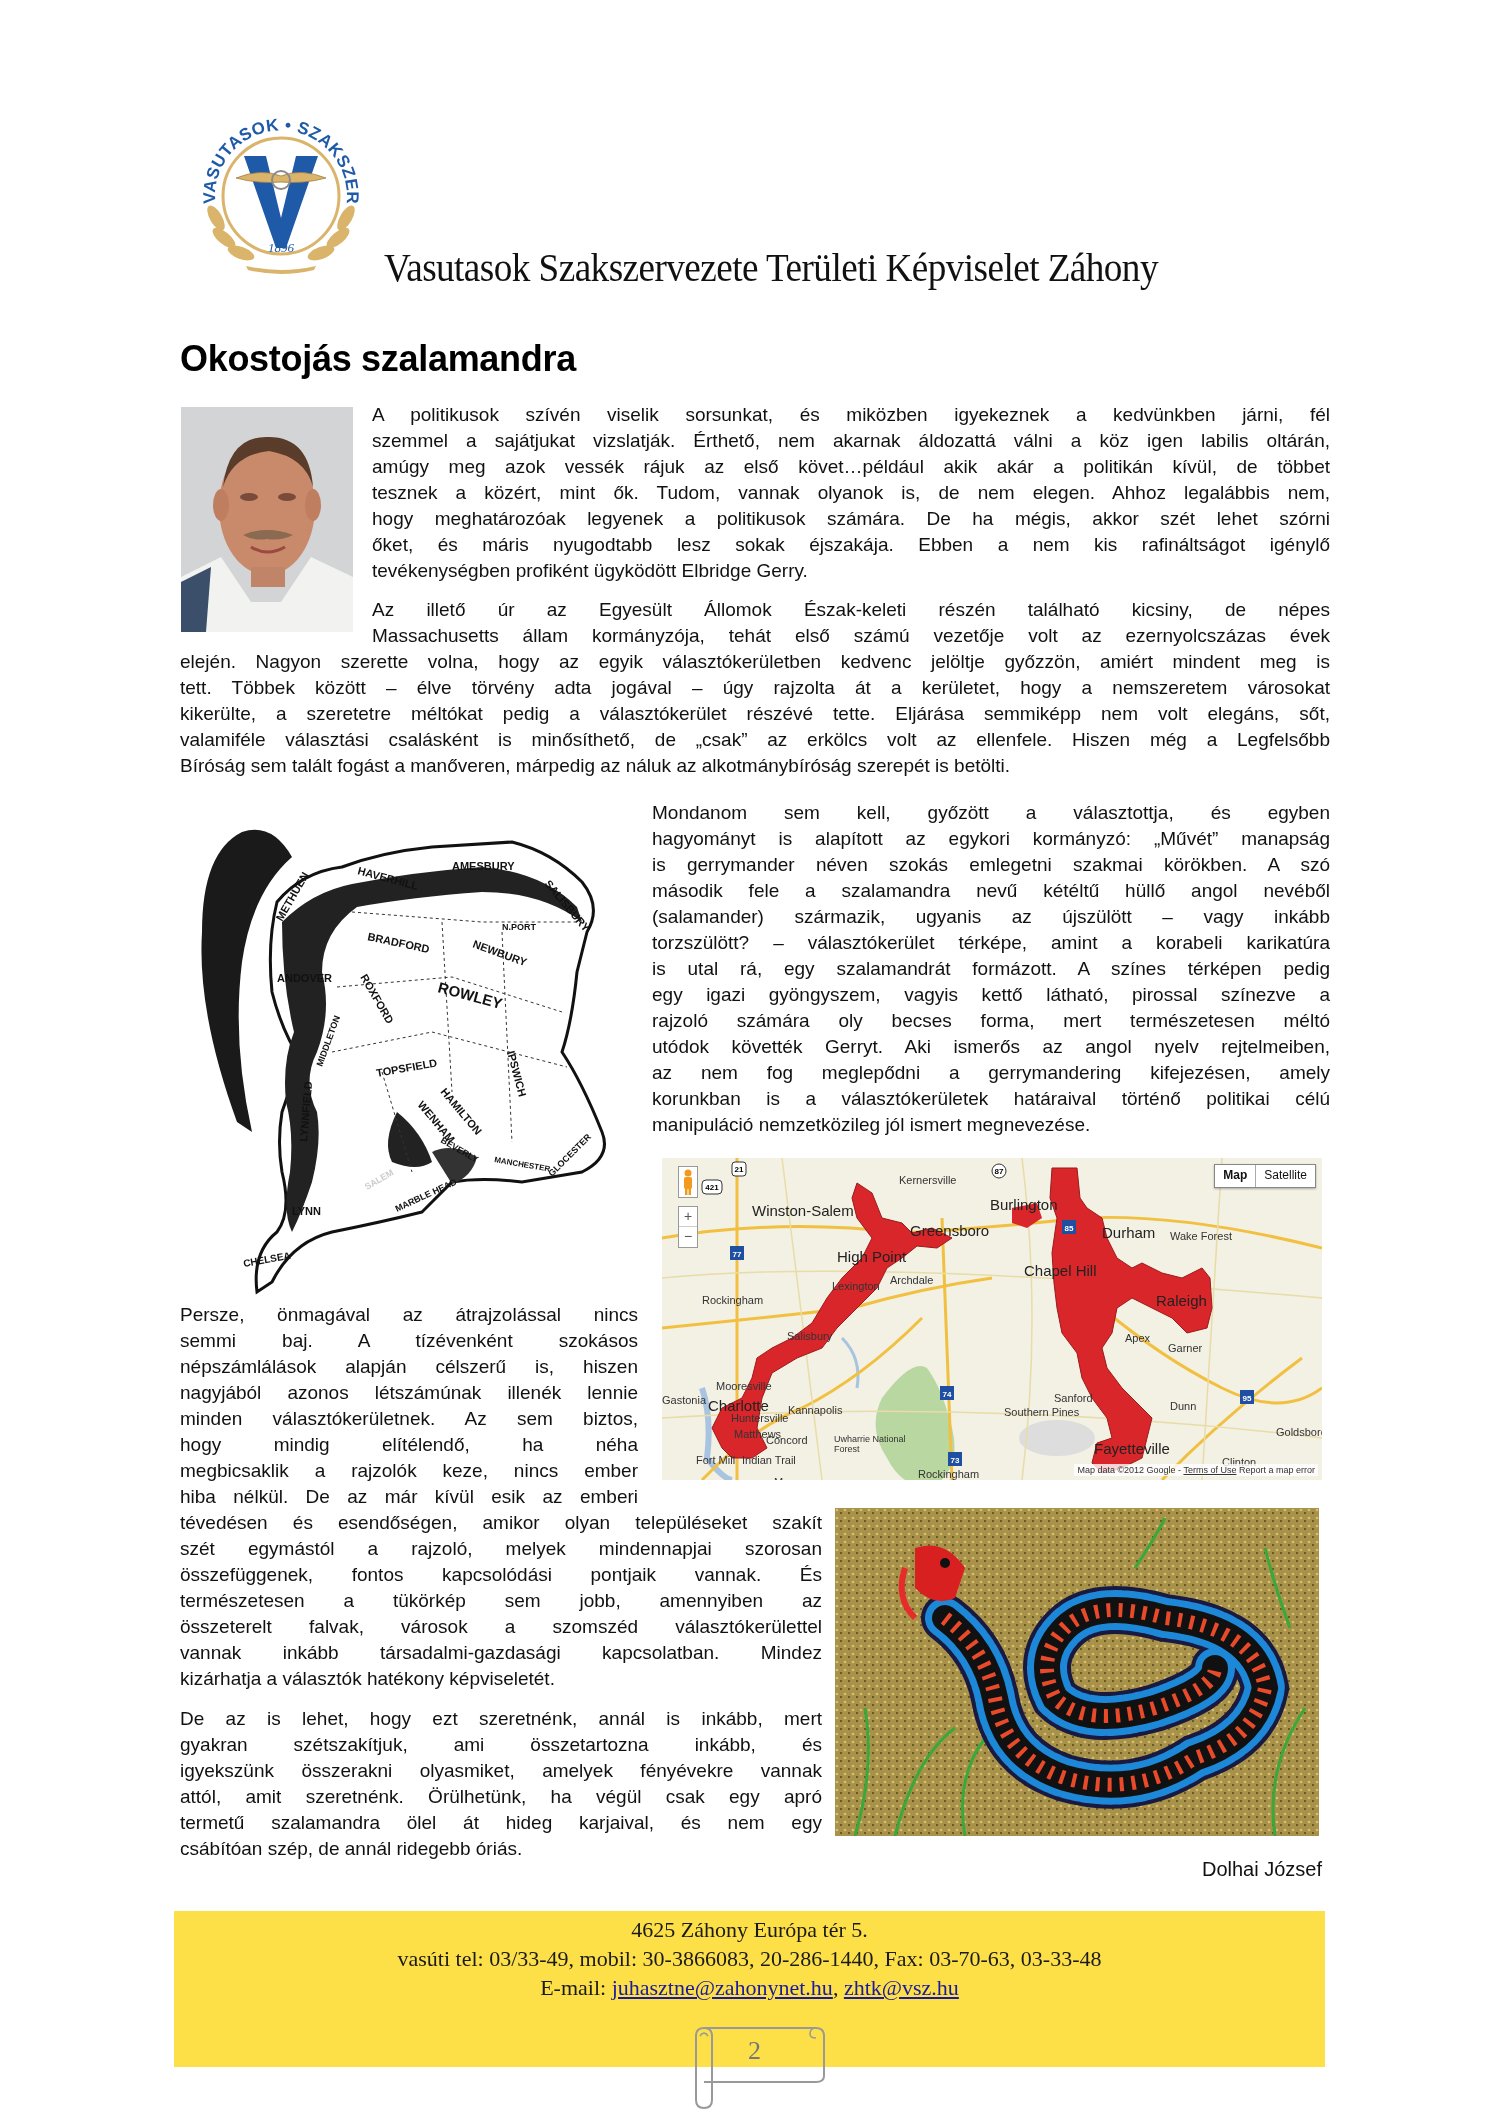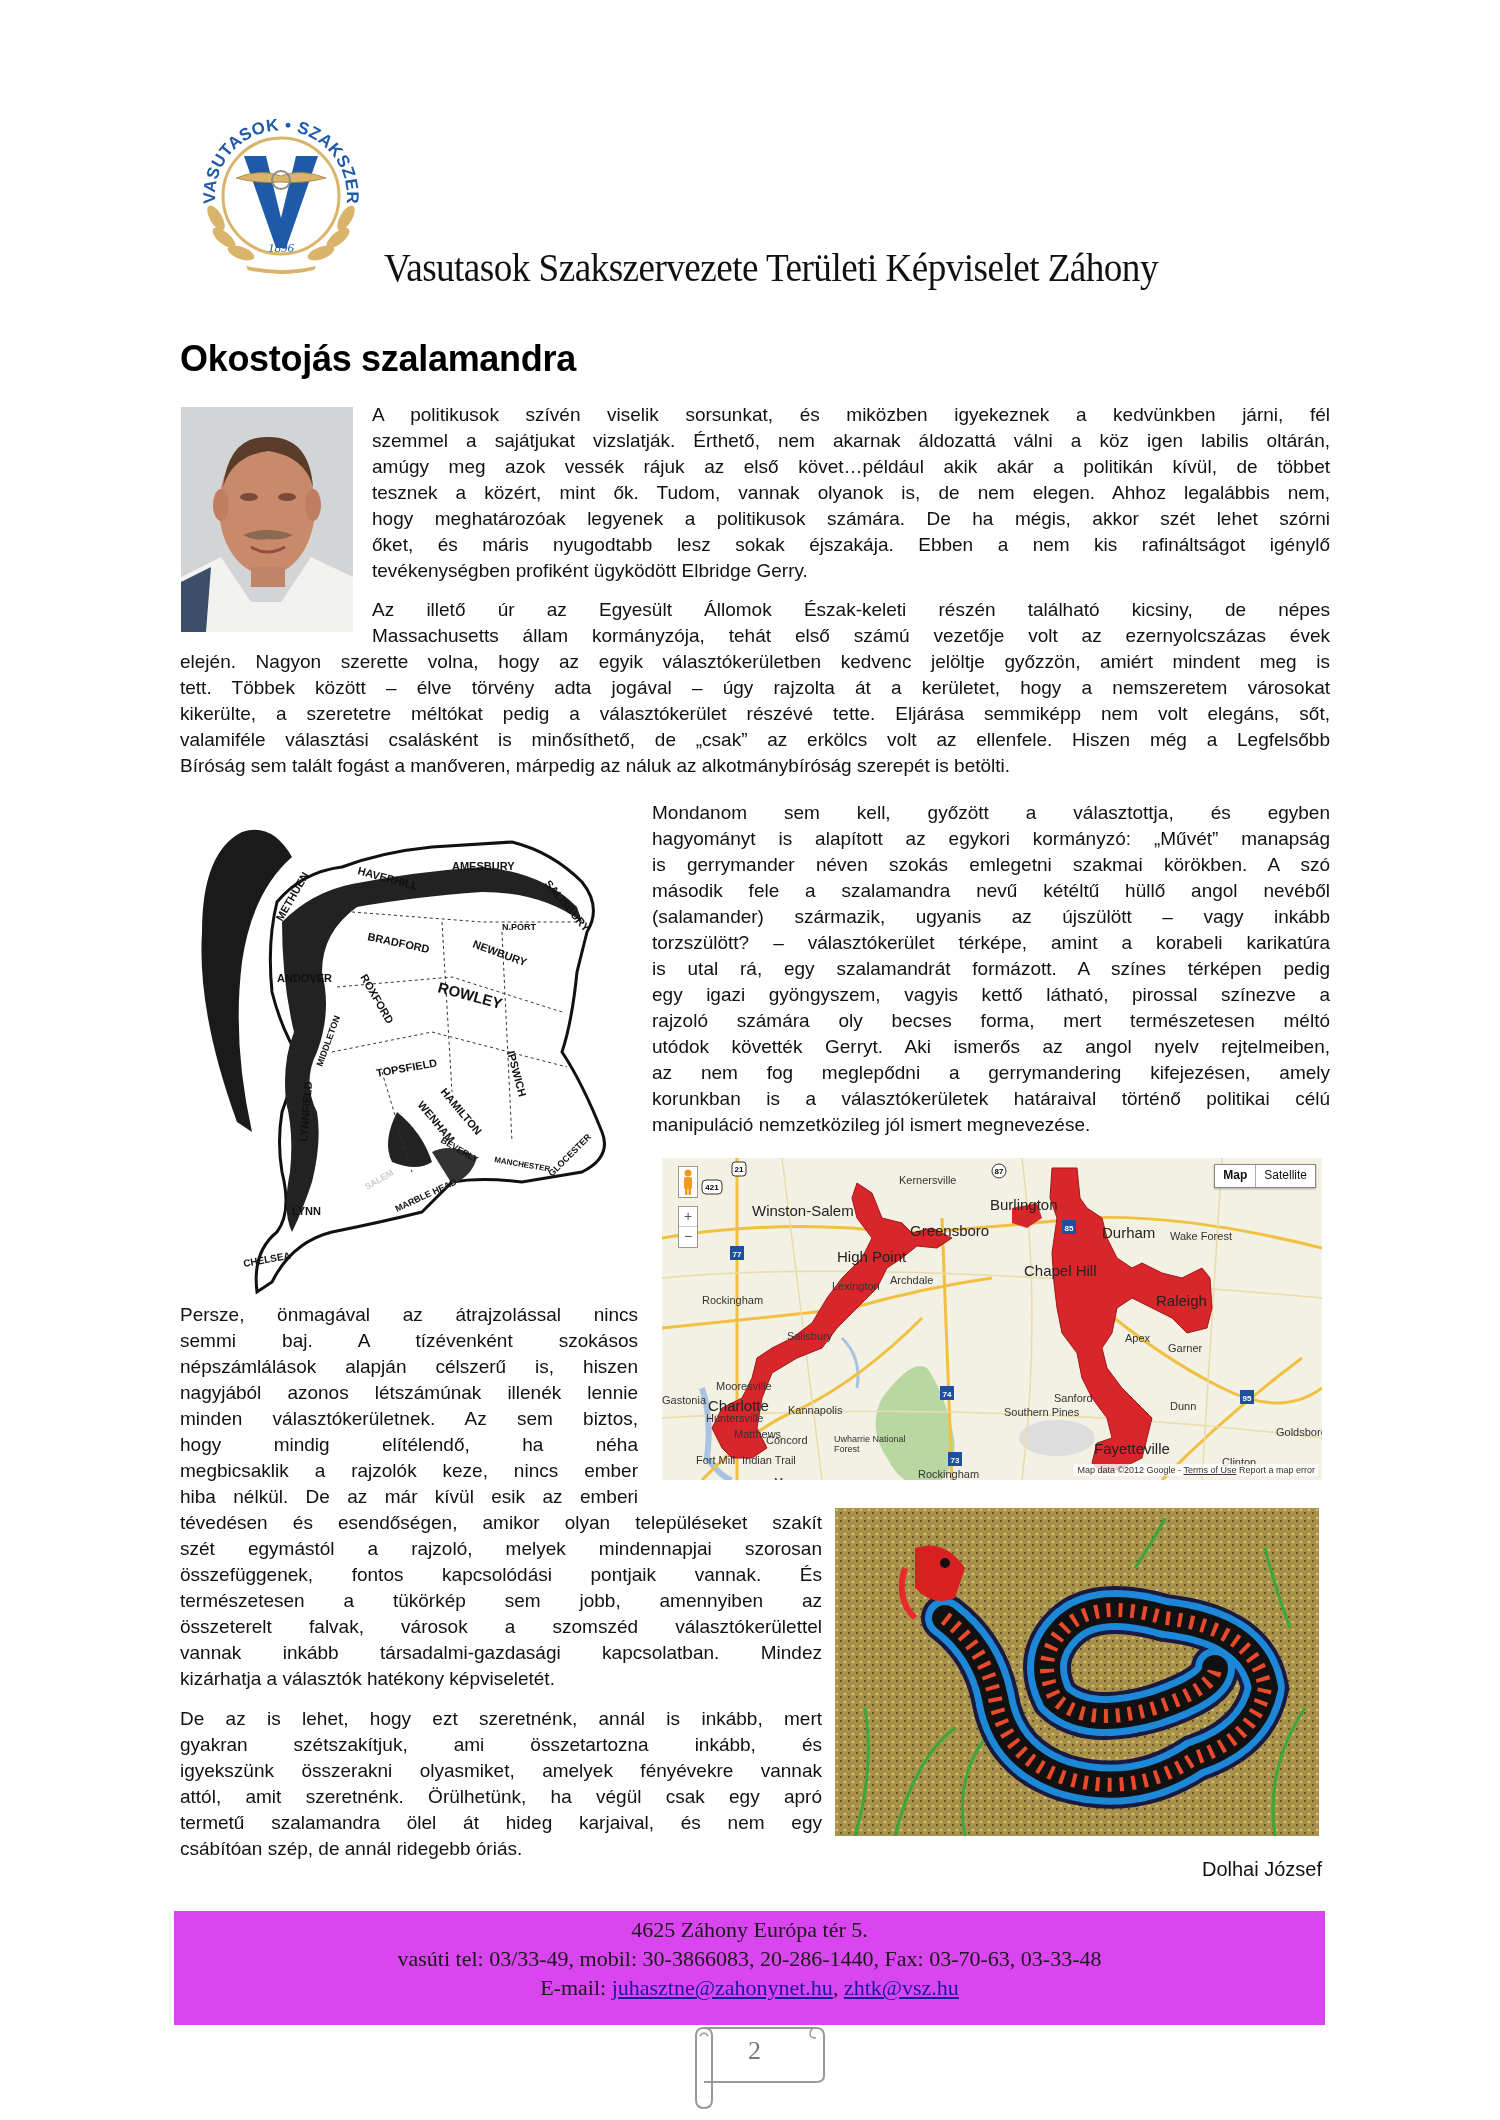--- a/index.html
+++ b/index.html
@@ -9,21 +9,21 @@
   .line.last { text-align-last: left; }
   .para { position: absolute; }
   #logo { left: 186px; top: 98px; width: 190px; height: 180px; }
   #org-title { left: 384px; top: 244px; font-family: "Liberation Serif", serif; font-size: 40px; letter-spacing: -0.6px; transform: scaleX(0.93); transform-origin: left top; white-space: nowrap; color: #111; }
   #heading { left: 180px; top: 338px; font-size: 36px; font-weight: bold; color: #000; letter-spacing: -0.3px; }
   #portrait { left: 181px; top: 407px; width: 172px; height: 225px; background: linear-gradient(180deg,#d9dadc 0%,#cfd1d3 60%,#e8e8e8 100%); overflow: hidden; }
   #cartoon { left: 182px; top: 812px; width: 458px; height: 490px; }
   #map { left: 662px; top: 1158px; width: 660px; height: 322px; overflow: hidden; background: #f4f1e6; }
   #snake { left: 835px; top: 1508px; width: 484px; height: 328px; overflow: hidden; background: #8a7a3a; }
   #author { right: 178px; top: 1858px; font-size: 20px; }
-  #footer { left: 174px; top: 1911px; width: 1151px; height: 114px; background: #d946ef; font-family: "Liberation Serif", serif; font-size: 22px; text-align: center; color: #1a1a1a; }
+  #footer { left: 174px; top: 1911px; width: 1151px; height: 156px; background: #fde047; font-family: "Liberation Serif", serif; font-size: 22px; text-align: center; color: #1a1a1a; }
   #footer .fl { line-height: 29px; }
   #footer a { color: #1a1aa0; text-decoration: underline; }
   #pagebox { left: 686px; top: 2020px; width: 145px; height: 92px; }
   #pagenum { position: absolute; left: 62px; top: 16px; font-family: "Liberation Serif", serif; font-size: 26px; color: #777; }
   .map-label { position: absolute; font-size: 11px; color: #333; white-space: nowrap; }
   .map-label.big { font-size: 15px; color: #222; }
   #map-toggle { position: absolute; right: 6px; top: 6px; height: 22px; display: flex; border: 1px solid #888; background: #fff; font-size: 12px; box-shadow: 0 1px 2px rgba(0,0,0,.3); }
   #map-toggle div { padding: 3px 8px; }
   #map-toggle .sel { font-weight: bold; border-right: 1px solid #aaa; }
   #map-zoom { position: absolute; left: 16px; top: 48px; width: 18px; height: 40px; background: #fff; border: 1px solid #999; font-size: 14px; text-align: center; line-height: 19px; color: #555; }
@@ -232,21 +232,21 @@
   <div class="map-label big" style="left:362px;top:104px;">Chapel Hill</div>
   <div class="map-label" style="left:170px;top:122px;">Lexington</div>
   <div class="map-label" style="left:40px;top:136px;">Rockingham</div>
   <div class="map-label big" style="left:494px;top:134px;">Raleigh</div>
   <div class="map-label" style="left:125px;top:172px;">Salisbury</div>
   <div class="map-label" style="left:463px;top:174px;">Apex</div>
   <div class="map-label" style="left:506px;top:184px;">Garner</div>
   <div class="map-label" style="left:54px;top:222px;">Mooresville</div>
   <div class="map-label" style="left:126px;top:246px;">Kannapolis</div>
   <div class="map-label" style="left:392px;top:234px;">Sanford</div>
-  <div class="map-label" style="left:44px;top:254px;">Huntersville</div>
+  <div class="map-label" style="left:44px;top:254px;padding-left:25px;">Huntersville</div>
   <div class="map-label" style="left:104px;top:276px;">Concord</div>
   <div class="map-label" style="left:172px;top:276px;width:80px;white-space:normal;font-size:9px;">Uwharrie National Forest</div>
   <div class="map-label" style="left:614px;top:268px;">Goldsboro</div>
   <div class="map-label big" style="left: 46px; top: 239px;">Charlotte</div>
   <div class="map-label" style="left: 342px; top: 248px;">Southern Pines</div>
   <div class="map-label" style="left: 508px; top: 242px;">Dunn</div>
   <div class="map-label" style="left: 72px; top: 270px;">Matthews</div>
   <div class="map-label big" style="left: 432px; top: 282px;">Fayetteville</div>
   <div class="map-label" style="left: 34px; top: 296px;">Fort Mill</div>
   <div class="map-label" style="left: 80px; top: 296px;">Indian Trail</div>

